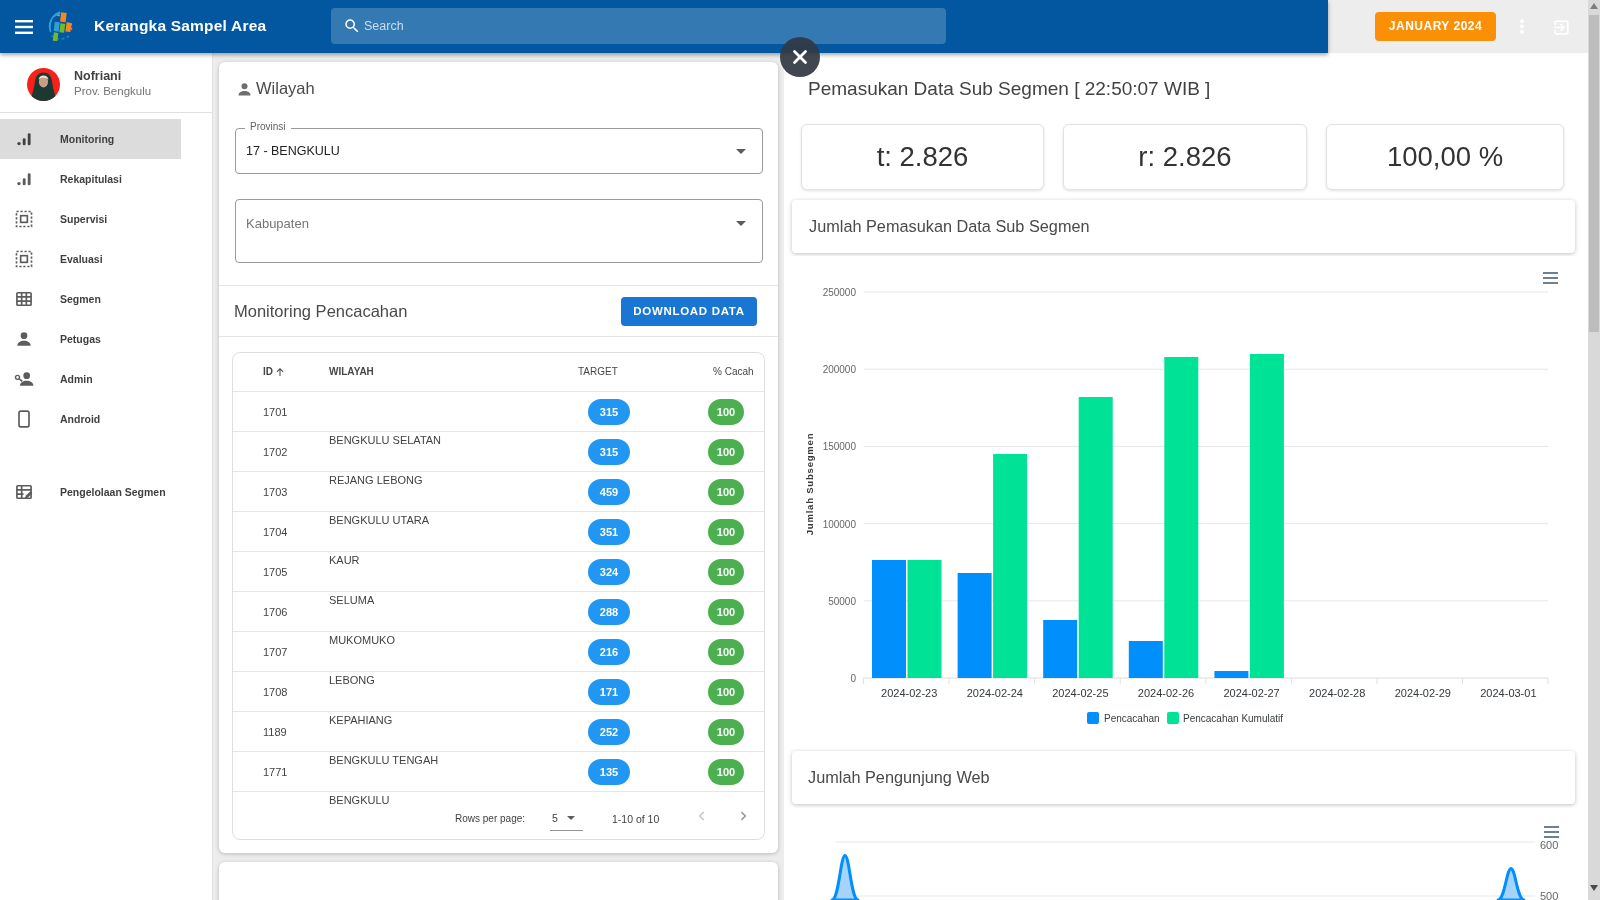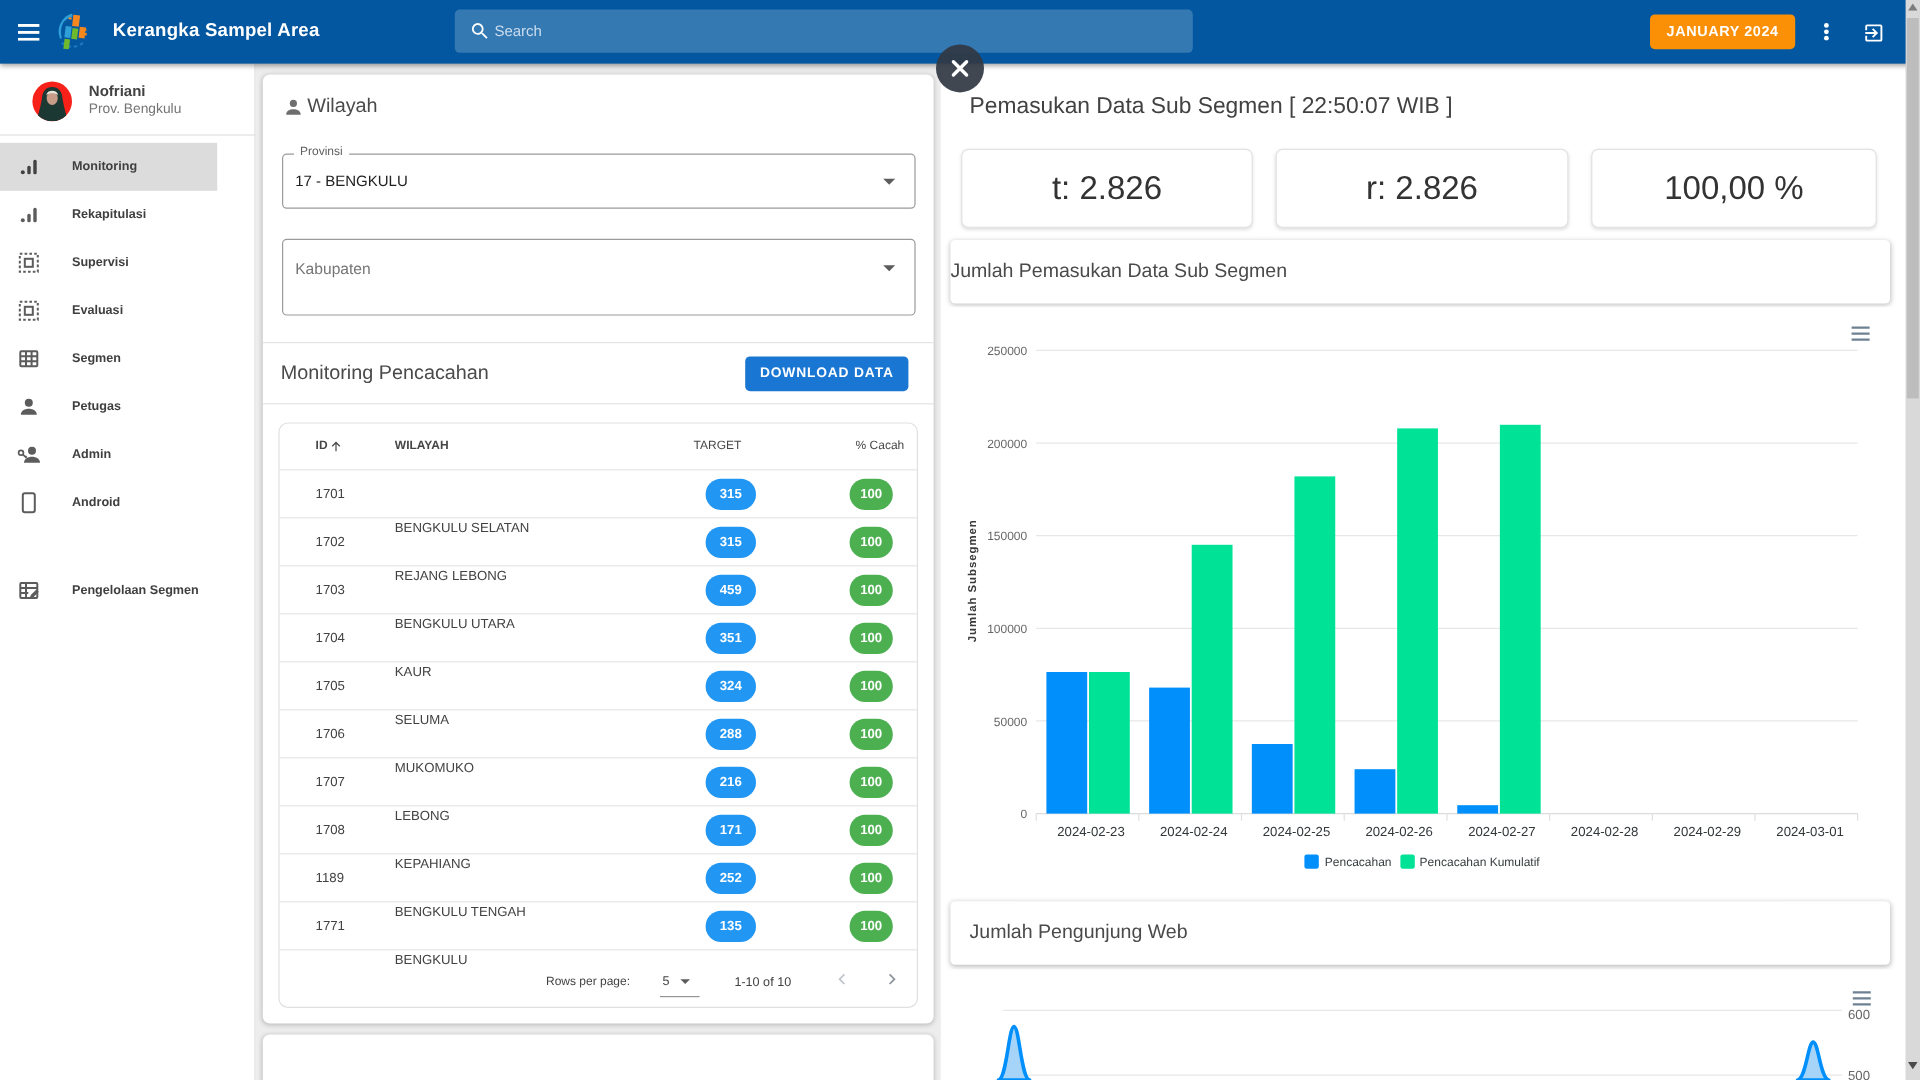--- a/index.html
+++ b/index.html
@@ -1,26 +1,26 @@
 <!DOCTYPE html>
 <html><head>
 <meta charset="utf-8">
 <style>
   * { margin:0; padding:0; box-sizing:border-box; }
   html,body { width:1600px; height:900px; overflow:hidden; background:#ededed;
     font-family:"Liberation Sans", sans-serif; }
   .abs { position:absolute; }
   #page { position:relative; width:1600px; height:900px; }
   
-  #topbar { position:absolute; left:0; top:0; width:1600px; height:53px;
+  #topbar { position:absolute; left:0; top:0; width:1328px; height:53px;
     background:#0357a0; box-shadow:0 2px 4px rgba(0,0,0,0.35); z-index:20; }
   #title { position:absolute; left:94px; top:17px; color:#fff; font-size:15.5px;
     font-weight:700; letter-spacing:.2px; }
   #search { position:absolute; left:331px; top:8px; width:615px; height:36px;
-    background:#3579b3; border-radius:4px;margin-left:48px; }
+    background:#3579b3; border-radius:4px; }
   #search .ph { position:absolute; left:33px; top:11px; color:#cadcee; font-size:12.5px; }
   #janbtn { position:absolute; left:1375px; top:12px; width:121px; height:29px;
     background:#fb9007; border-radius:4px; color:#fff; font-size:12px; font-weight:700;
     letter-spacing:0.5px; text-align:center; line-height:29px; }
   
   #sidebar { position:absolute; left:0; top:53px; width:213px; height:847px;
     background:#fff; border-right:1px solid #e0e0e0; z-index:5; }
   .mi { position:absolute; left:0; width:181px; height:40px; }
   .mi .txt { position:absolute; left:60px; top:50%; transform:translateY(-50%);
     font-size:10.5px; font-weight:700; color:#3f3f3f; }
@@ -304,21 +304,21 @@
     </div>
   </div>
   <div class="card" id="cardB"></div>
 
   <div id="rsheet">
     <div class="abs" style="left:24px;top:25px;font-size:19px;color:#424242">Pemasukan Data Sub Segmen [ 22:50:07 WIB ]</div>
     <div class="statc" style="left:17px;width:243px">t: 2.826</div>
     <div class="statc" style="left:279px;width:244px">r: 2.826</div>
     <div class="statc" style="left:542px;width:238px">100,00 %</div>
 
-    <div class="hcard" style="top:147px;height:53px;line-height:53px"><span style="margin-left:0">Jumlah Pemasukan Data Sub Segmen</span></div>
+    <div class="hcard" style="top:147px;height:53px;line-height:53px"><span style="margin-left:17px">Jumlah Pemasukan Data Sub Segmen</span></div>
     <div class="abs" style="left:8px;top:203px;width:783px;height:490px;background:#fff"></div>
     <div class="hcard" style="top:698px;height:53px;line-height:53px"><span style="margin-left:16px">Jumlah Pengunjung Web</span></div>
     <div class="abs" style="left:8px;top:755px;width:783px;height:92px;background:#fff"></div>
   </div>
 
   <svg class="abs" style="left:784px;top:256px;z-index:6" width="788" height="490" viewBox="0 0 788 490">
 
     <g stroke="#e7e7e7" stroke-width="1">
       <line x1="79.5" y1="36" x2="764" y2="36"></line>
       <line x1="79.5" y1="113.2" x2="764" y2="113.2"></line>

